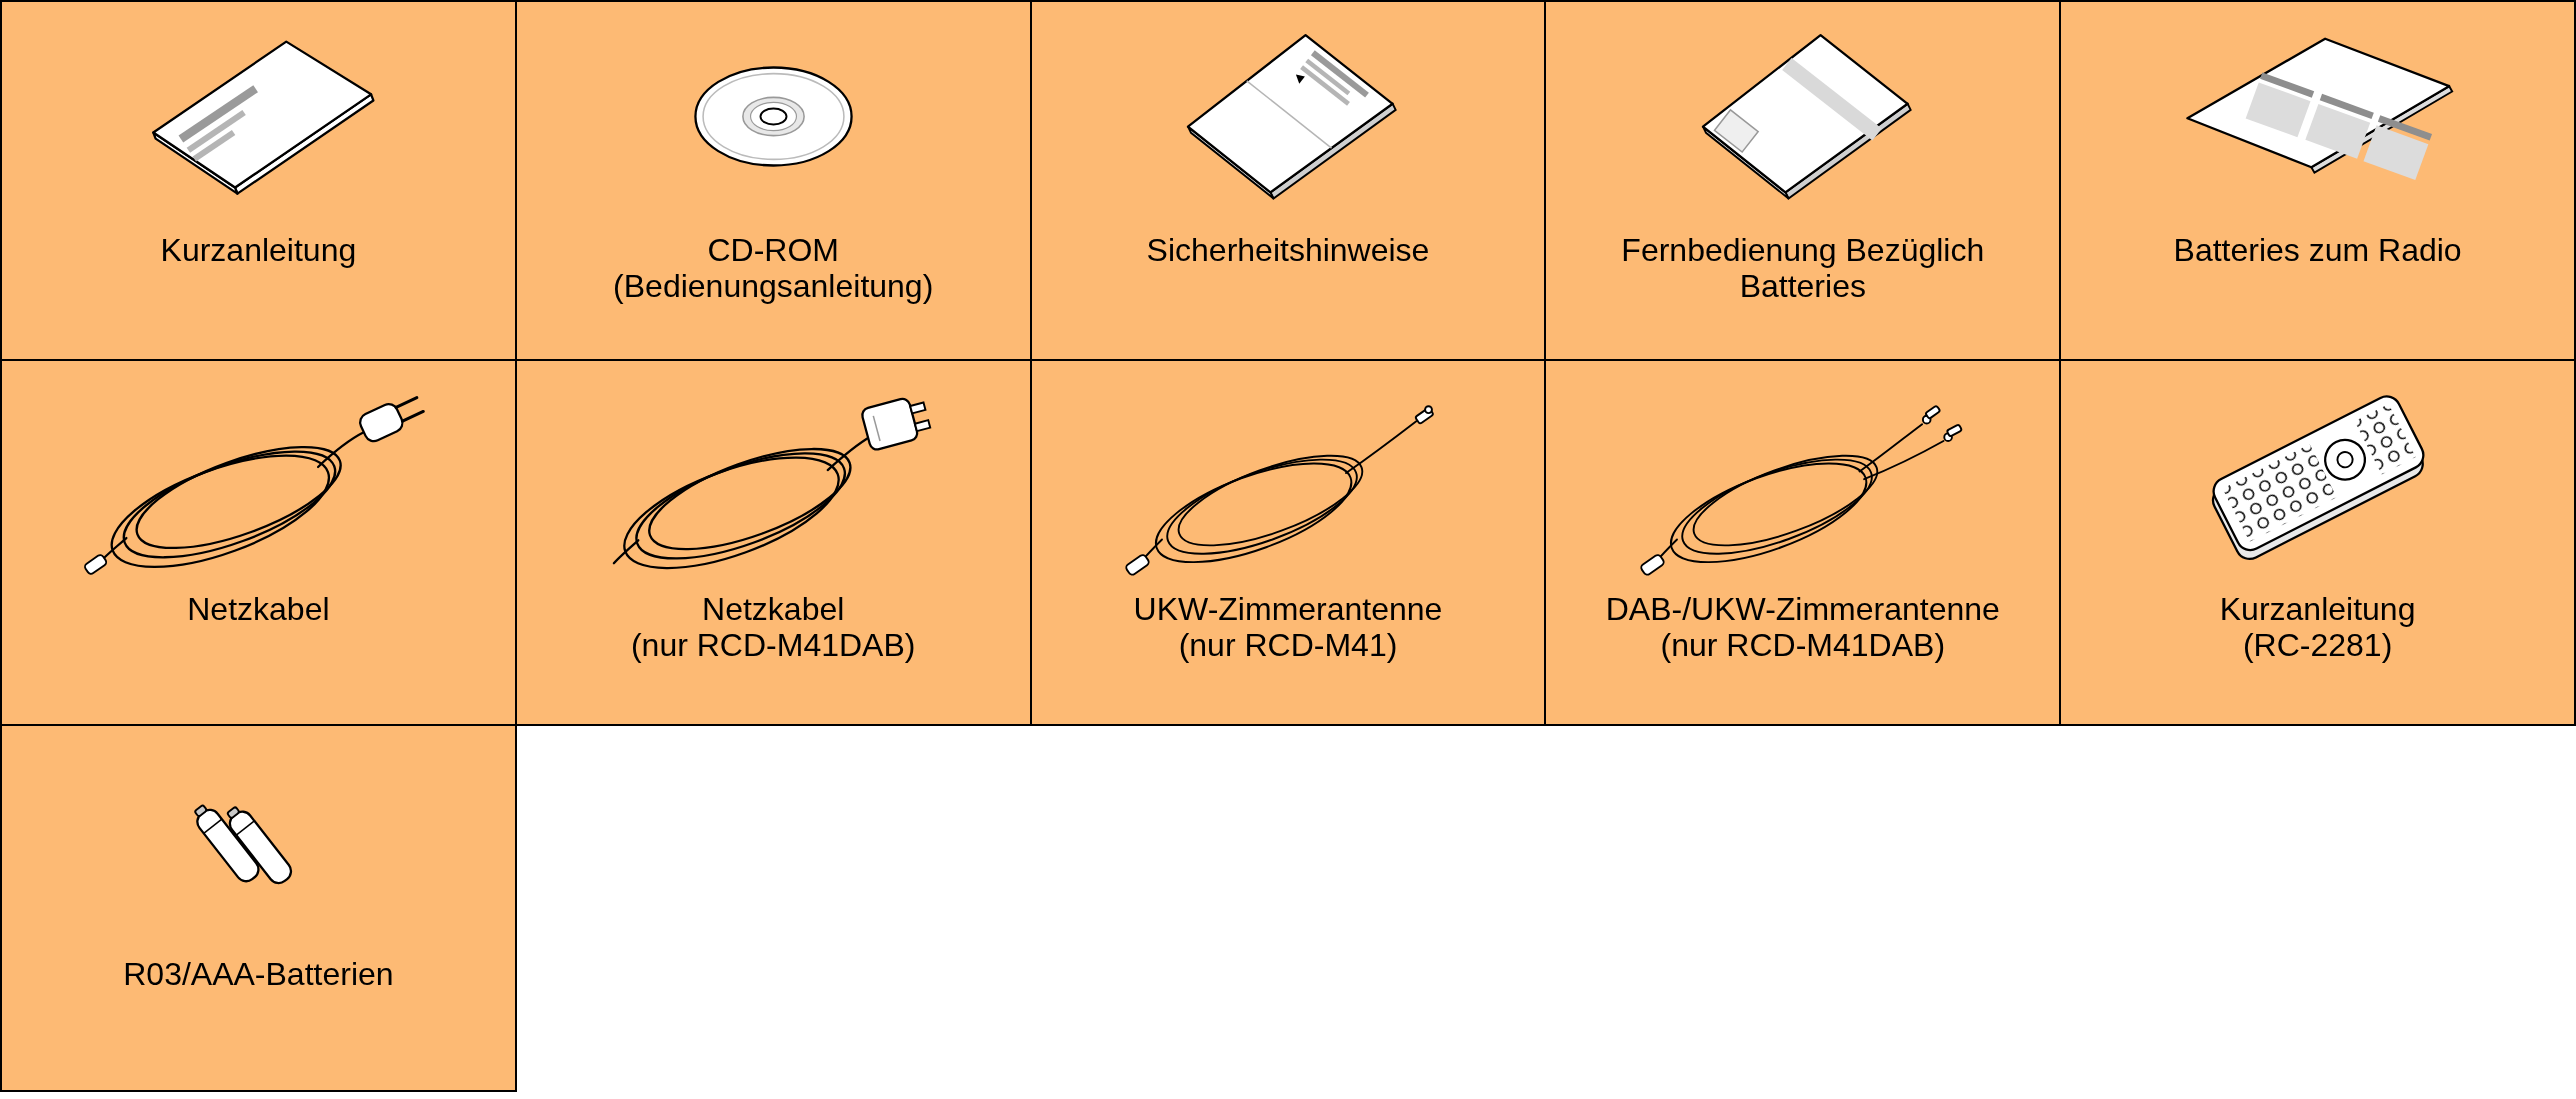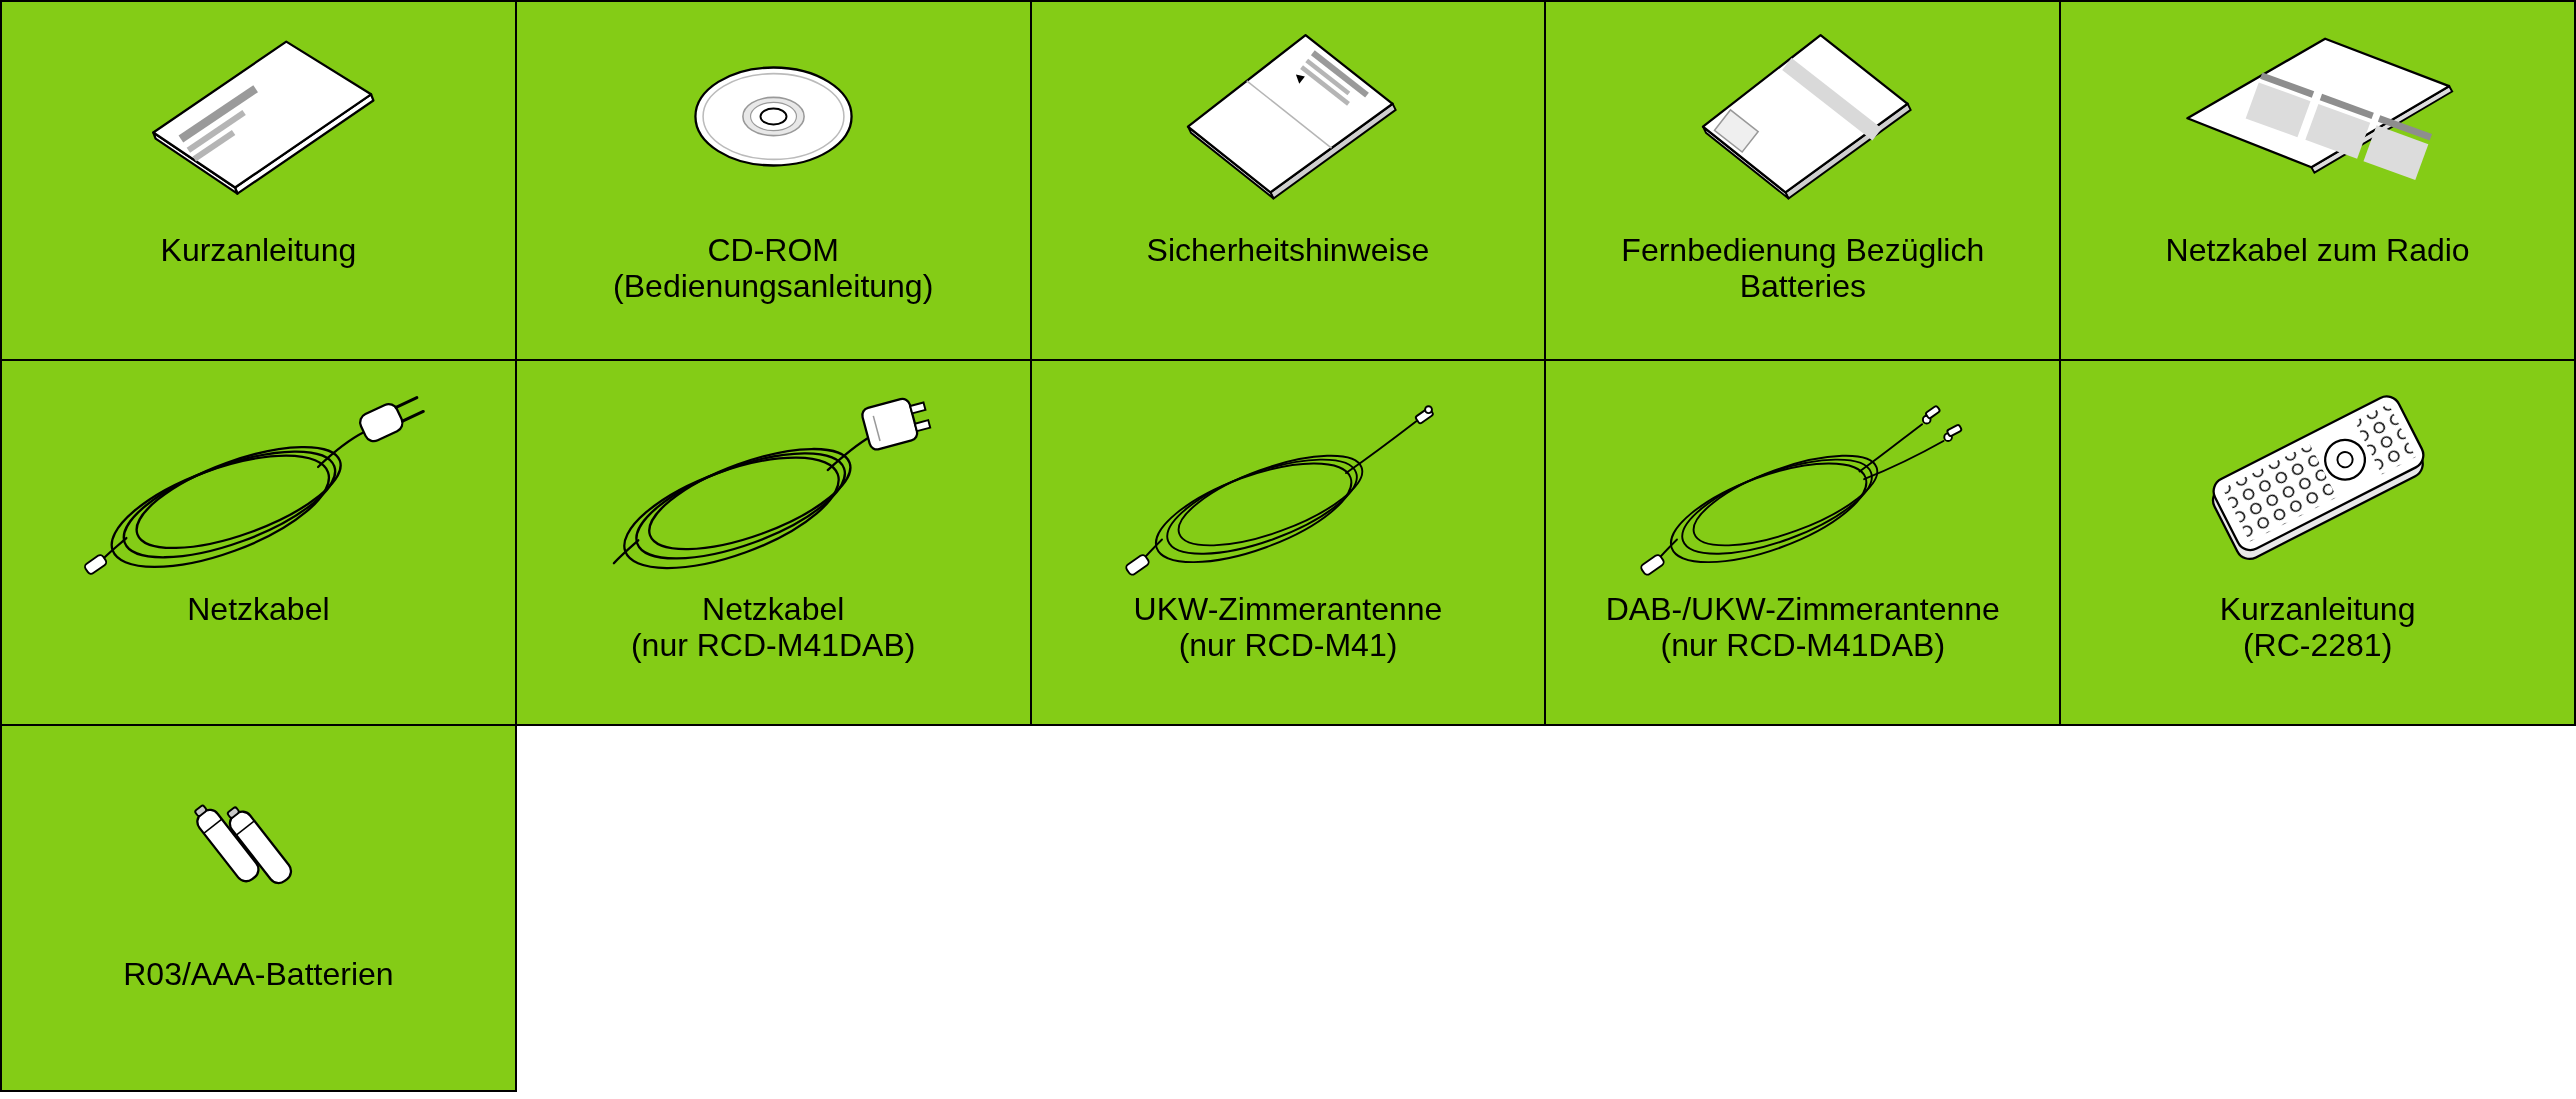--- a/index.html
+++ b/index.html
@@ -19,21 +19,21 @@
     table-layout: fixed;
     width: 2576px;
   }
   table.acc td {
     width: 20%;
     padding: 0;
     vertical-align: top;
   }
   td.cell {
     border: 2.3px solid #000;
-    background: #84cc16;
+    background: #fdba74;
   }
   tr.r1 td.cell { height: 359px; }
   tr.r2 td.cell { height: 365px; margin-top: 17px; }
   tr.r3 td.cell { height: 366px; }
   td.blank { border: none; background: transparent; }
   .cell-inner {
     height: 100%;
     display: flex;
     flex-direction: column;
     align-items: center;
@@ -161,21 +161,21 @@
               <rect x="0" y="0" width="72" height="9" fill="#8e8e8e"></rect>
               <rect x="0" y="14" width="72" height="50" fill="#dcdcdc"></rect>
             </g>
             <g transform="translate(272,114) rotate(20)">
               <rect x="0" y="0" width="72" height="9" fill="#8e8e8e"></rect>
               <rect x="0" y="14" width="72" height="50" fill="#dcdcdc"></rect>
             </g>
           </svg>
         </div>
         <div class="label">
-          <span class="line">Netzkabel zum Radio</span>
+          <span class="line">Batteries zum Radio</span>
           <span class="line"></span>
         </div>
       </div>
     </td>
   </tr>
 
   <tr class="r2">
 
     <td class="cell">
       <div class="cell-inner">

